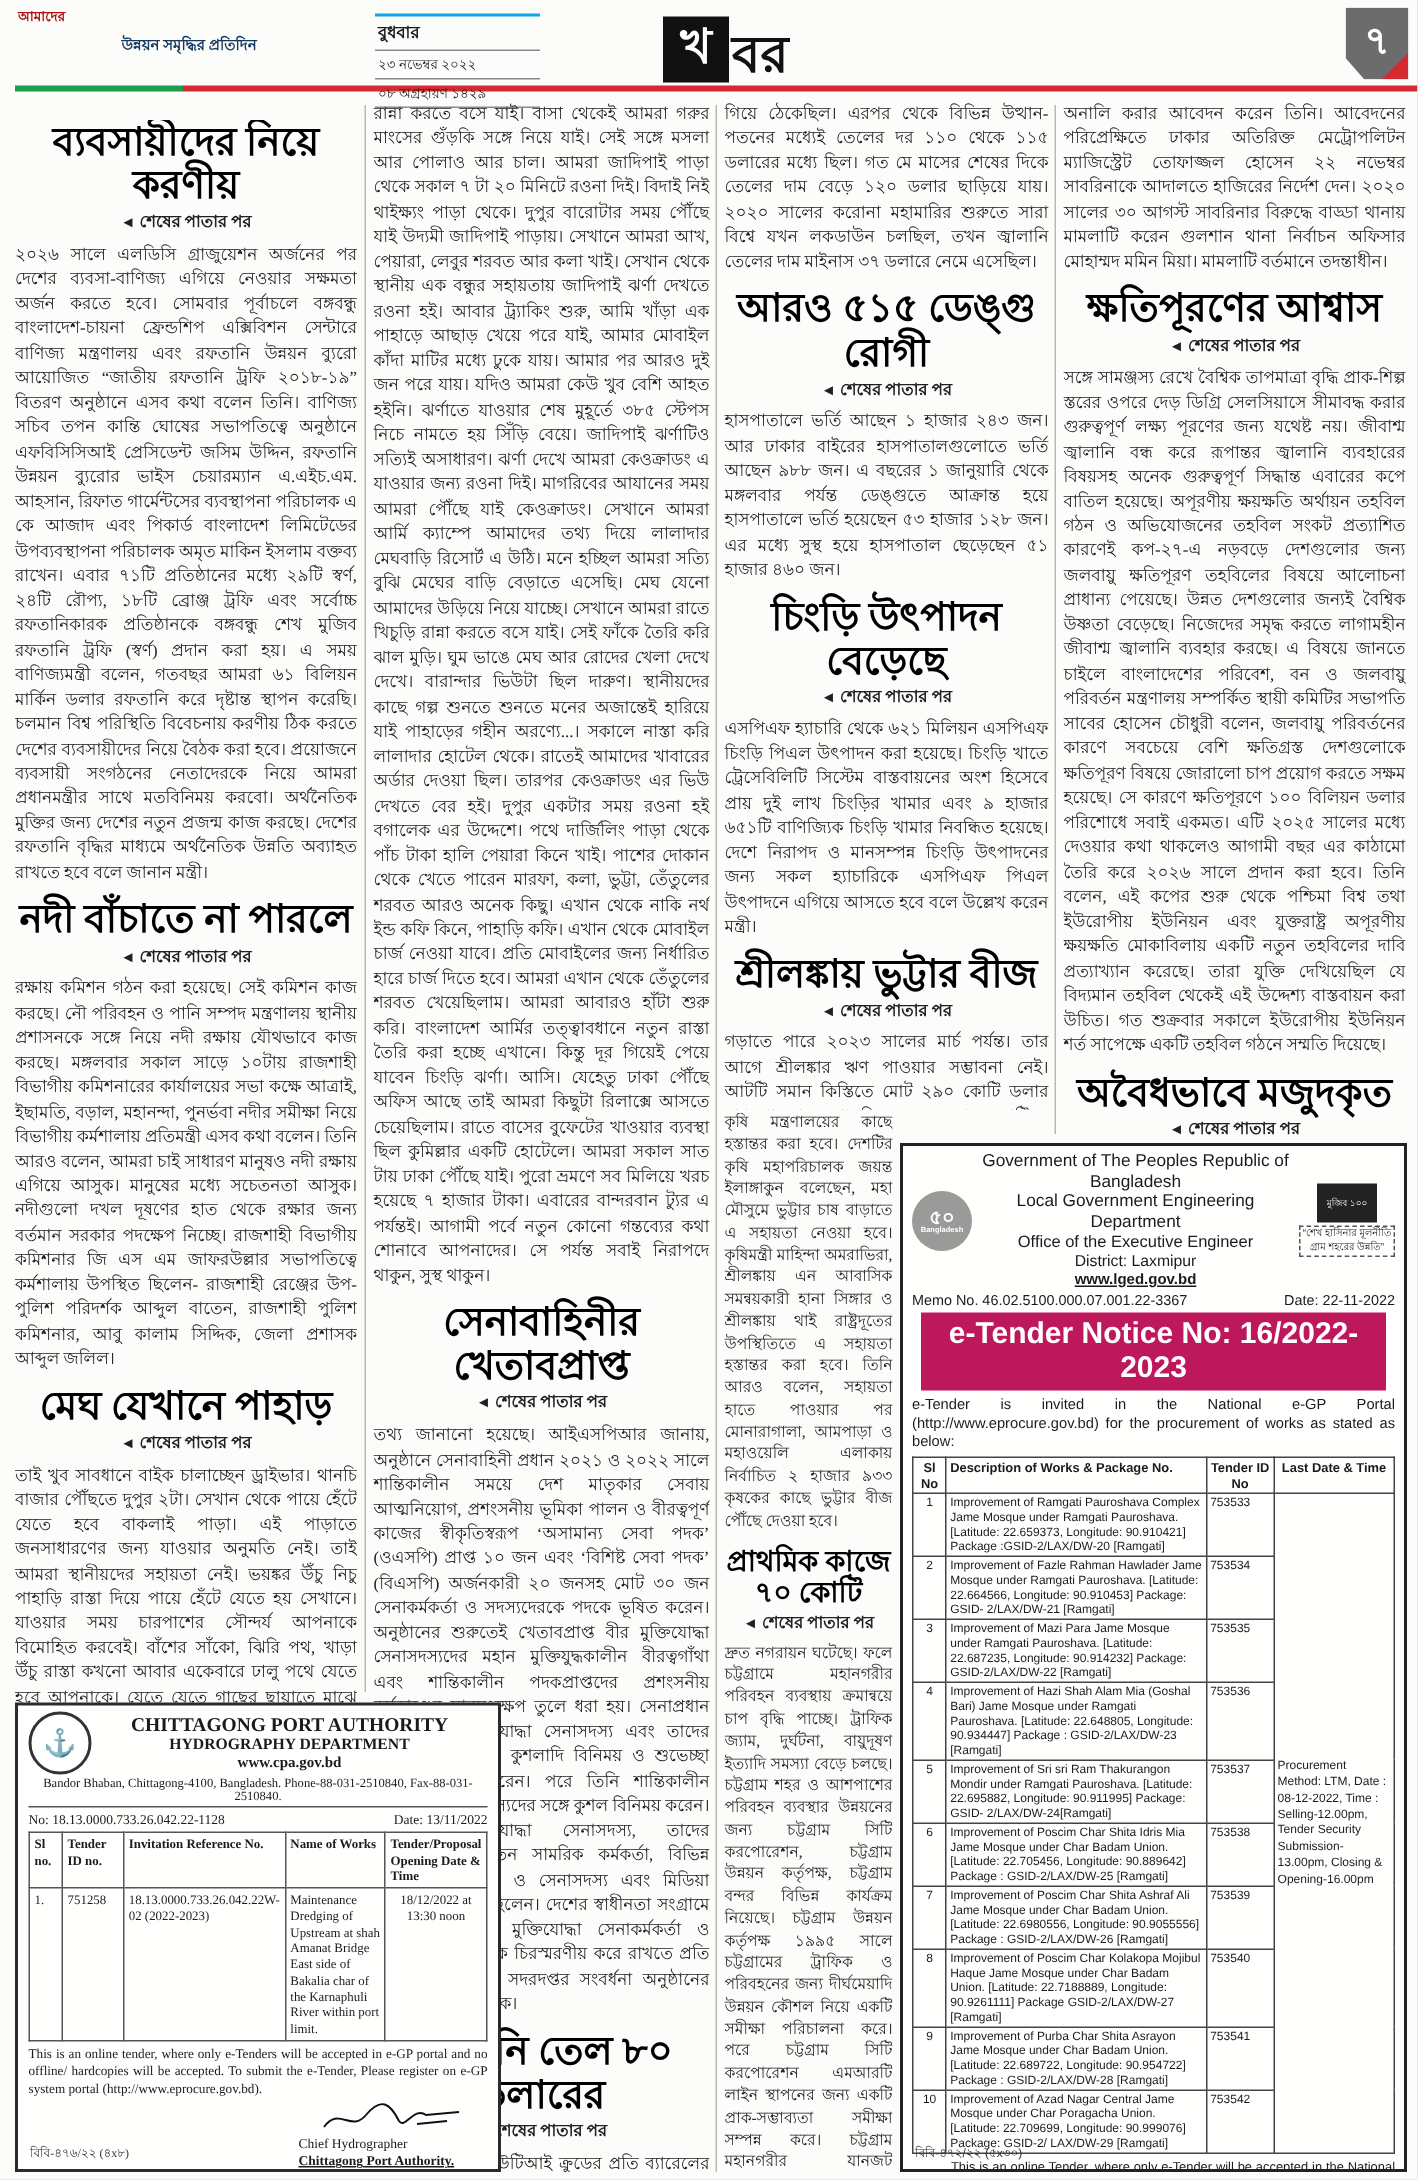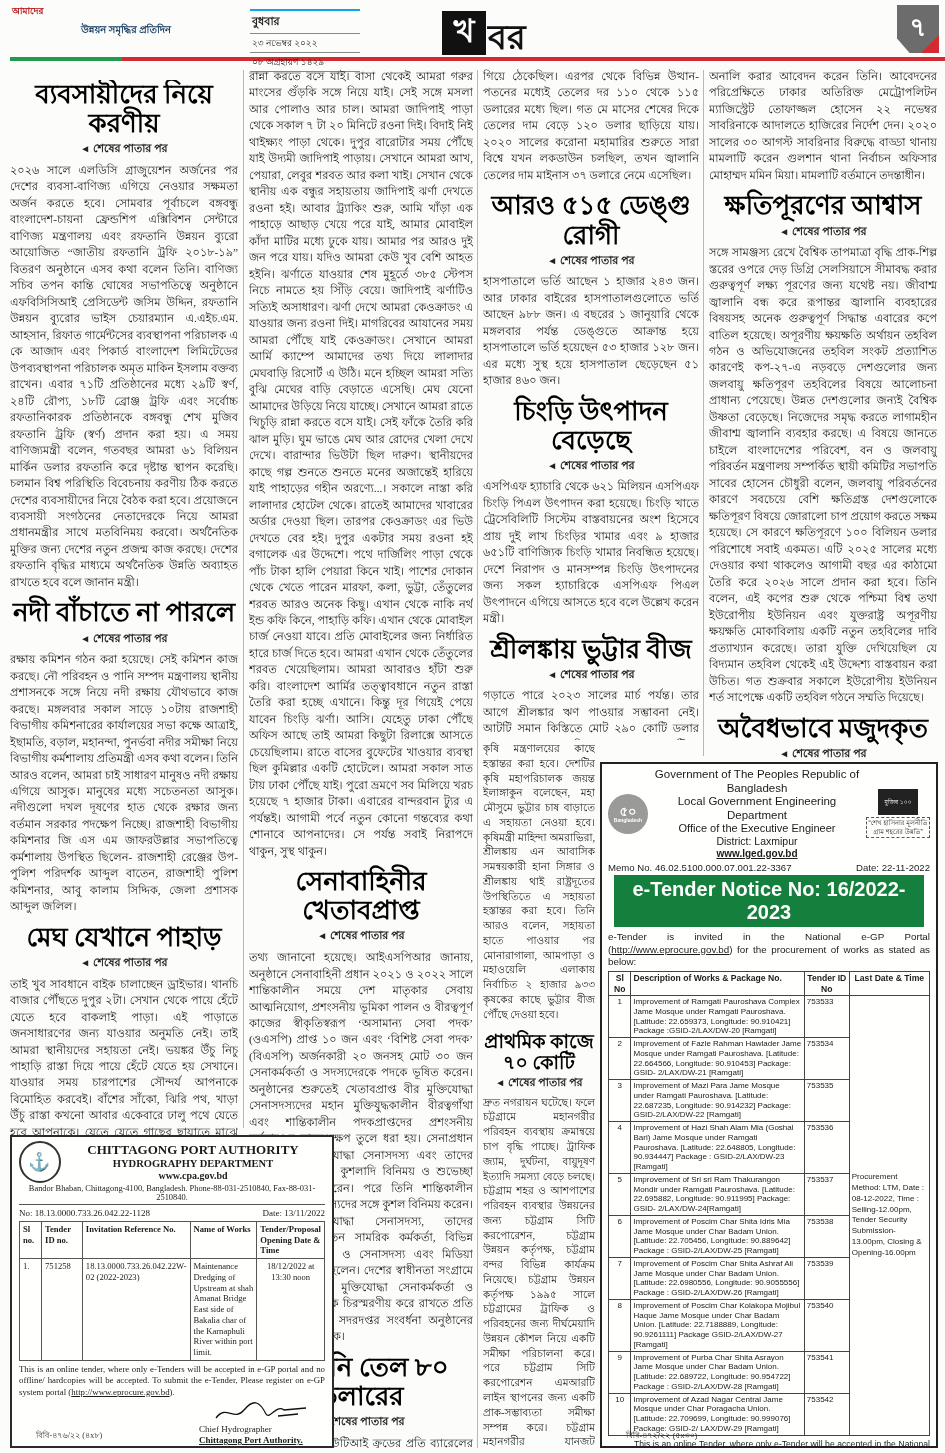--- a/index.html
+++ b/index.html
@@ -46,43 +46,43 @@
   .cpa-org2{font-size:10.5px;font-weight:bold;}
   .cpa-url{font-size:10px;font-weight:bold;}
   .cpa-addr{font-size:8.4px;text-align:center;border-bottom:1px solid #555;padding:1px 0 2px;}
   .cpa-memo{display:flex;justify-content:space-between;font-size:9px;margin:3px 0;}
   .cpa table{width:100%;border-collapse:collapse;font-size:8.6px;line-height:1.25;}
   .cpa th,.cpa td{border:1px solid #555;padding:2px 3px;vertical-align:top;text-align:left;}
   .cpa th{font-weight:bold;}
   .cpa-foot{font-size:8.8px;margin-top:3px;text-align:justify;line-height:1.3;}
   .cpa-sign{margin-top:2px;margin-left:180px;font-size:9px;line-height:1.25;}
   .cpa-sign .u{text-decoration:underline;font-weight:bold;}
-  .adid{position:absolute;left:24px;bottom:4px;font-size:8px;color:#333;}
+  .adid{position:absolute;left:8px;bottom:4px;font-size:8px;color:#333;}
   
   .etd{position:absolute;left:600px;top:762px;width:338px;height:686px;border:2px solid #222;
        background:#fffffe;padding:4px 6px;box-sizing:border-box;font-family:"Liberation Sans",sans-serif;overflow:hidden;}
   .etd-head{display:flex;align-items:center;gap:4px;}
   .jub-logo{width:40px;height:40px;border-radius:50%;background:#9a9a98;color:#fff;display:flex;flex-direction:column;
             align-items:center;justify-content:center;font-size:13px;font-weight:bold;flex:0 0 auto;line-height:1;}
   .jub-logo small{font-size:5px;}
   .etd-ctr{flex:1;text-align:center;line-height:1.18;}
   .etd-gov1{font-size:11.5px;}
   .etd-gov2{font-size:11.5px;}
   .etd-gov3{font-size:11px;}
   .etd-dist{font-size:10.5px;}
   .etd-url{font-size:10px;text-decoration:underline;font-weight:bold;}
   .mujib{flex:0 0 auto;width:64px;text-align:center;}
   .mujib-img{width:40px;height:26px;background:#222;color:#fff;font-size:6px;margin:0 auto 2px;
              display:flex;align-items:center;justify-content:center;}
   .mujib-quote{border:1px dashed #555;font-size:6.6px;line-height:1.25;padding:1px;}
   .etd-memo{display:flex;justify-content:space-between;font-size:9.6px;margin:3px 0 2px;}
-  .etd-banner{background:#15803d;color:#fff;text-align:center;font-size:20px;font-weight:bold;
+  .etd-banner{background:#be185d;color:#fff;text-align:center;font-size:20px;font-weight:bold;
               padding:3px 0;margin:2px 6px 4px;}
   .etd-intro{font-size:9.8px;line-height:1.25;margin-bottom:3px;text-align:justify;}
-  .etd-intro .lnk,.lnk{text-decoration:underline;}
+  .etd-intro .lnk,.lnk{}
   .etd table{width:100%;border-collapse:collapse;font-size:8px;line-height:1.22;}
   .etd th,.etd td{border:1px solid #444;padding:1px 2px;vertical-align:top;text-align:left;}
   .etd th{font-weight:bold;font-size:8.6px;}
   .etd .proc{font-weight:normal;font-size:8px;text-align:left;vertical-align:middle;line-height:1.35;}
   .etd-foot{font-size:8.6px;text-align:justify;line-height:1.3;margin-top:3px;}
   .etd-foot .ind{display:inline-block;width:26px;}
   .sig-svg{display:block;margin:0 auto;}
 </style>
 </head>
 <body>

